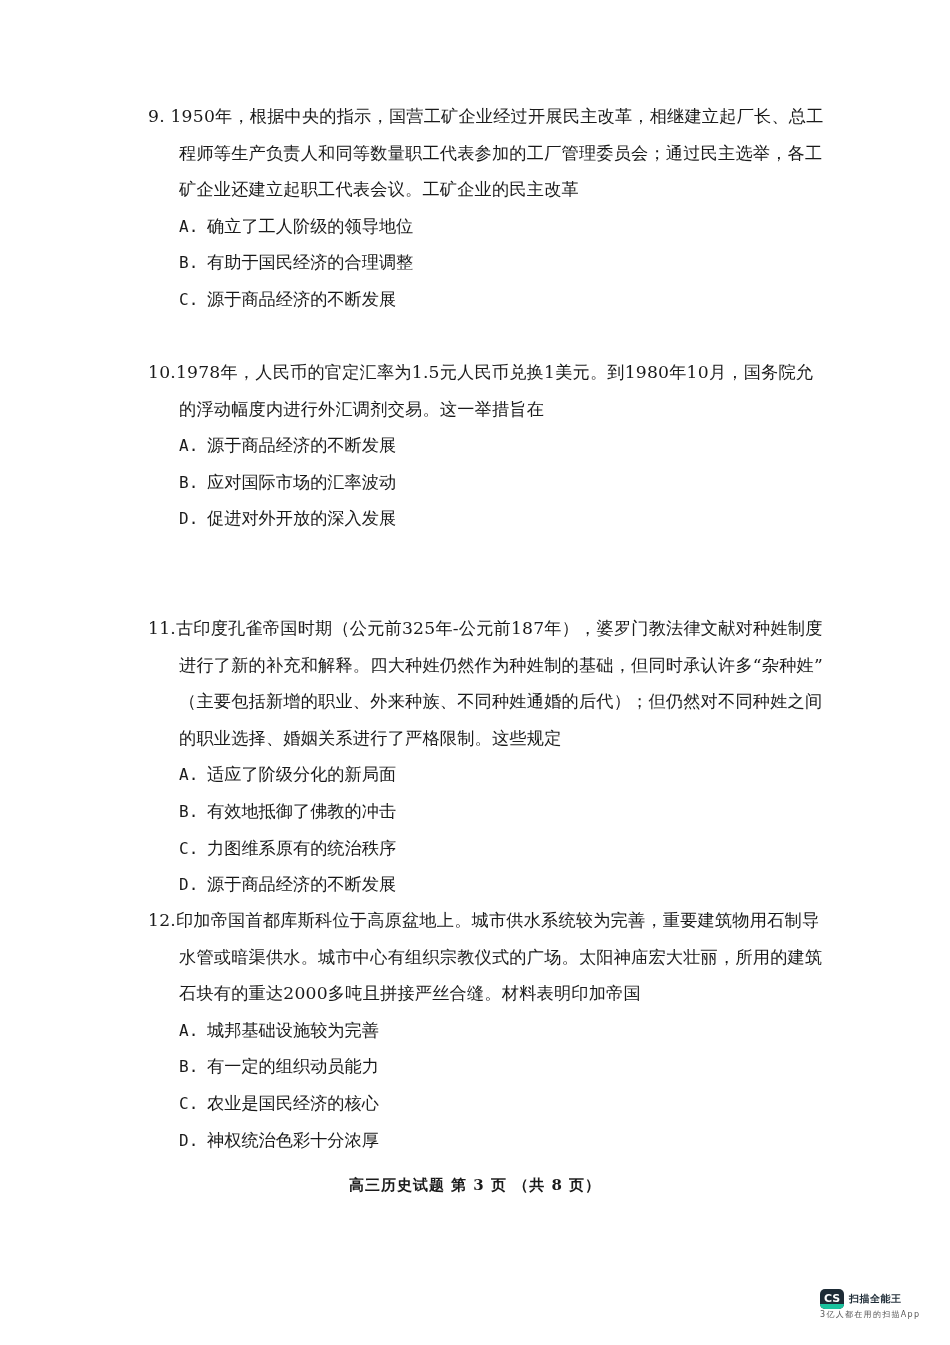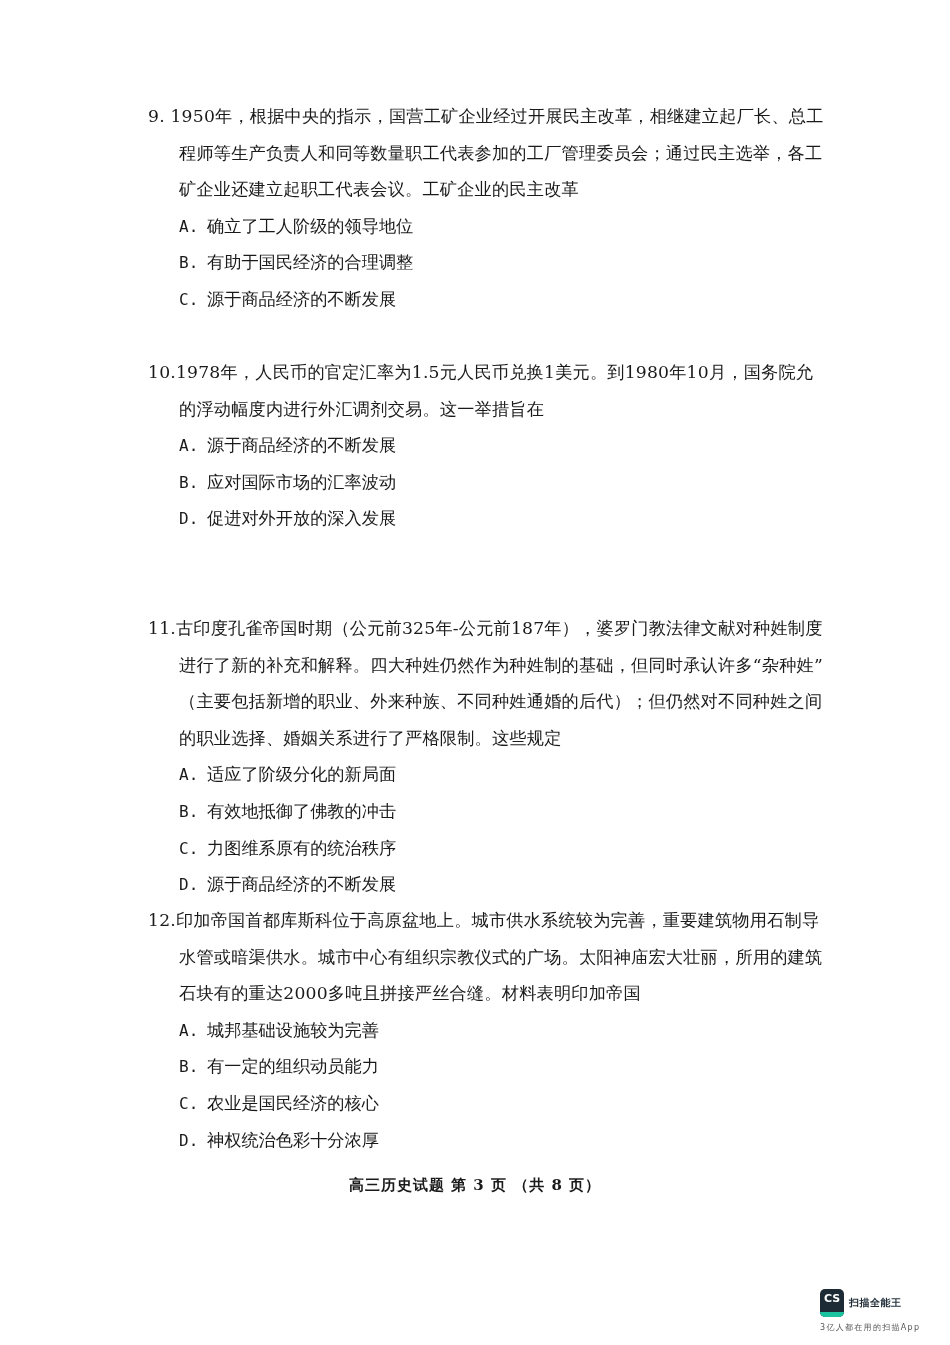--- a/index.html
+++ b/index.html
@@ -8,25 +8,25 @@
     .page { position: absolute; left: 0; top: 0; width: 950px; height: 1345px; }
     .question { position: absolute; left: 148px; width: 712px; }
     .stem-line { height: 36.6px; line-height: 36.6px; font-size: 17.2px; white-space: nowrap; letter-spacing: 0.2px; }
     .stem-line.indent { padding-left: 31px; }
     .qnum { display: inline-block; }
     .option { height: 36.6px; line-height: 36.6px; font-size: 17.2px; padding-left: 31px; white-space: nowrap; }
     .opt-letter { display: inline-block; width: 28px; font-family: "DejaVu Sans Mono", "Liberation Mono", monospace; font-size: 16px; }
     .footer { position: absolute; top: 1176px; left: 0; width: 950px; text-align: center; font-size: 15px; font-weight: bold; letter-spacing: 1px; }
     .watermark { position: absolute; left: 820px; top: 1289px; width: 125px; }
     .wm-row { display: flex; align-items: center; }
-    .cs-logo { width: 24px; height: 28px; border-radius: 5px; background: #1d2b36; position: relative; overflow: hidden;
+    .cs-logo { width: 24px; height: 20px; border-radius: 5px; background: #1d2b36; position: relative; overflow: hidden;
       color: #fff; font-family: "DejaVu Sans", sans-serif; font-weight: bold; font-size: 11px; line-height: 20px; text-align: center; }
     .cs-logo::after { content: ""; position: absolute; left: 0; right: 0; bottom: 0; height: 5px; background: #1bc39e; }
     .wm-title { margin-left: 5px; font-family: "DejaVu Sans", sans-serif; font-size: 10px; font-weight: bold; color: #1d2b36; letter-spacing: 0.5px; }
-    .wm-sub { margin-top: 5px; font-family: "DejaVu Sans", sans-serif; font-size: 8px; color: #555; letter-spacing: 1.3px; }
+    .wm-sub { font-family: "DejaVu Sans", sans-serif; font-size: 8px; color: #555; letter-spacing: 1.3px; }
   </style>
 </head>
 <body>
 
 <div class="page">
 
   <div class="question" style="top:98px;">
     <div class="stem-line"><span class="qnum">9.</span><span> 1950年，根据中央的指示，国营工矿企业经过开展民主改革，相继建立起厂长、总工</span></div>
     <div class="stem-line indent">程师等生产负责人和同等数量职工代表参加的工厂管理委员会；通过民主选举，各工</div>
     <div class="stem-line indent">矿企业还建立起职工代表会议。工矿企业的民主改革</div>

